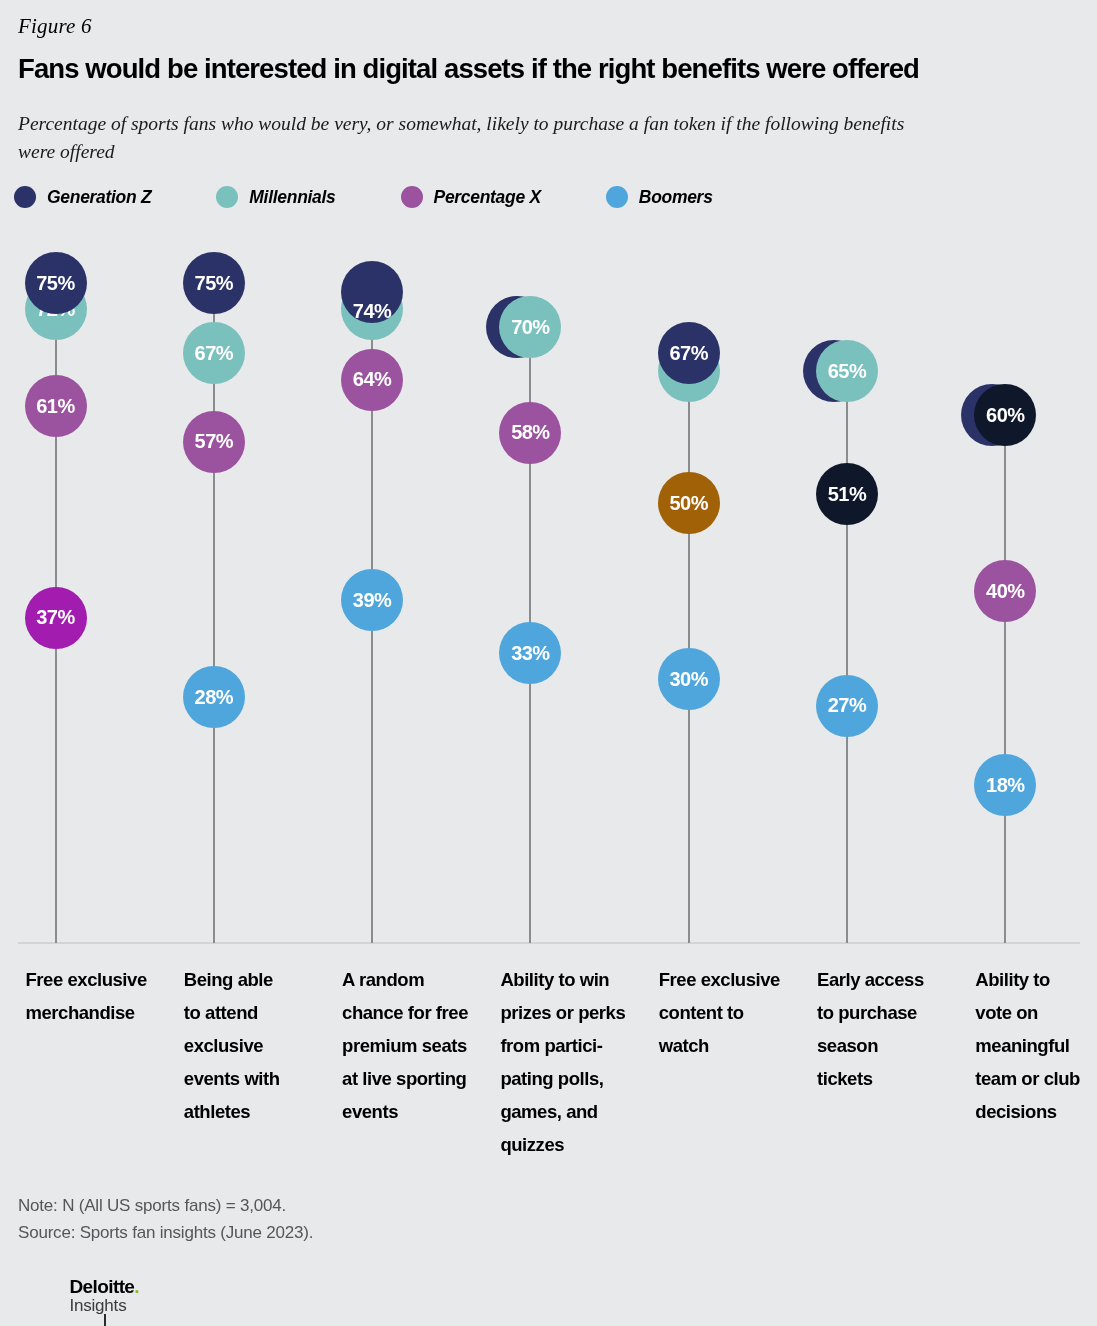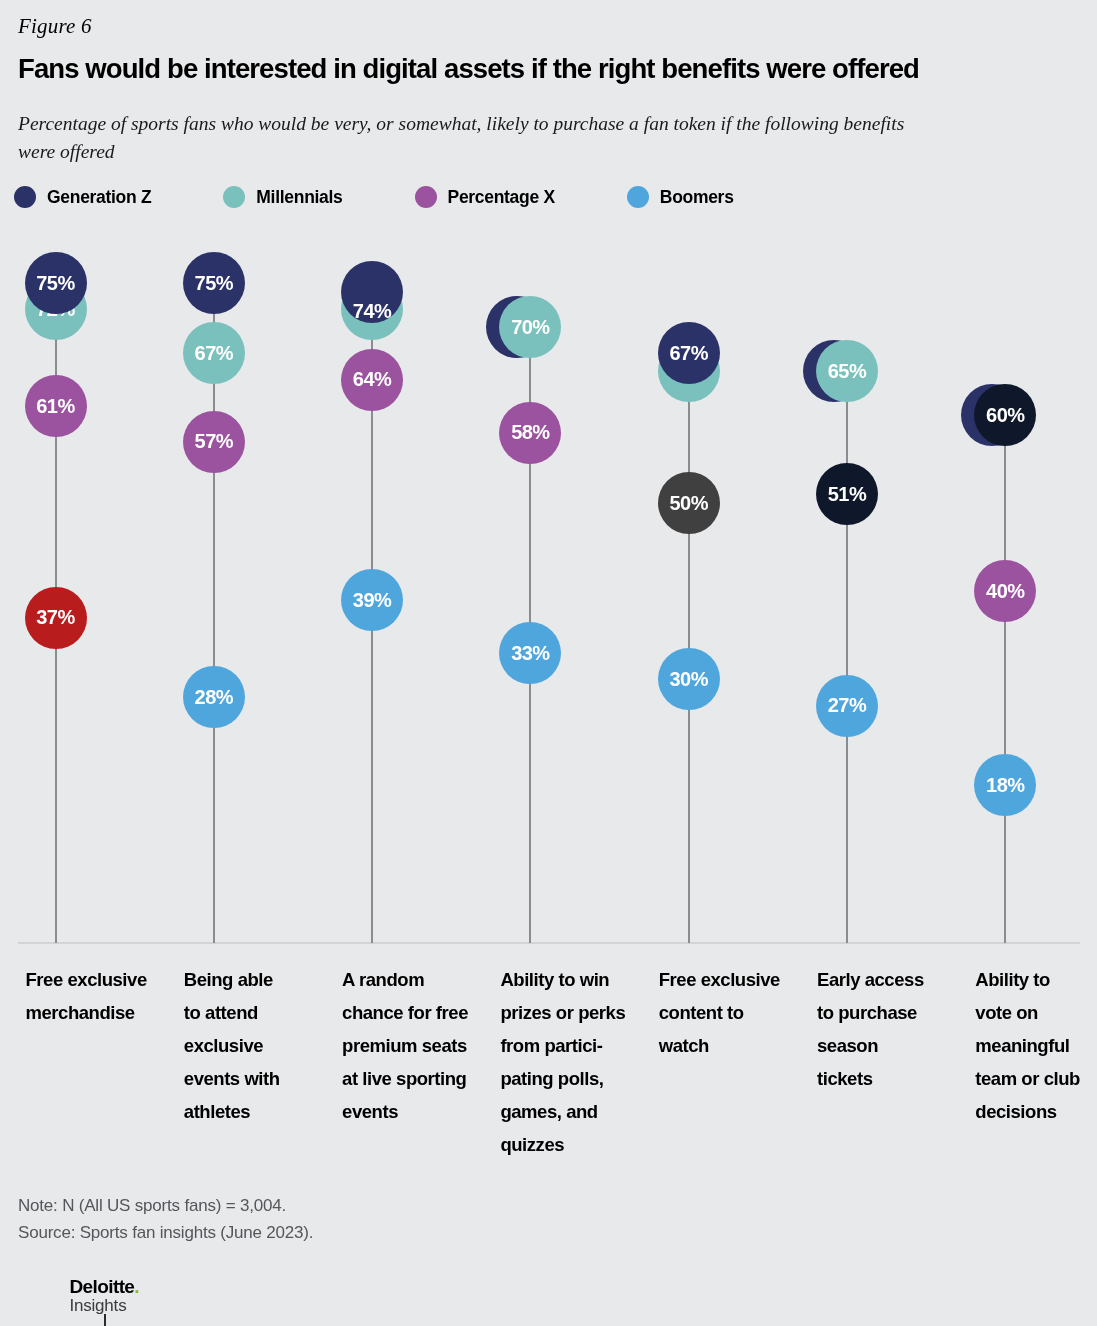--- a/index.html
+++ b/index.html
@@ -56,21 +56,22 @@
     color: #1a1a1a;
   }
 
   
   .legend {
     position: absolute;
     left: 14px;
     top: 186px;
     display: flex;
     align-items: center;
-    gap: 16px;
+    gap: 9px;
+    font-style: italic;
   }
   .legend-item {
     display: flex;
     align-items: center;
     margin-right: 56px;
   }
   .legend-dot {
     width: 22px;
     height: 22px;
     border-radius: 50%;
@@ -218,21 +219,21 @@
 
   <div class="plot" id="plot">
     <div class="baseline"></div>
   <div class="col-line" style="left: 54.5px; top: 283px; height: 660px;"></div>
       <div class="col-line" style="left: 212.8px; top: 283px; height: 660px;"></div>
       <div class="col-line" style="left: 371.1px; top: 291.81px; height: 651.19px;"></div>
       <div class="col-line" style="left: 529.4px; top: 327.05px; height: 615.95px;"></div>
       <div class="col-line" style="left: 687.7px; top: 353.48px; height: 589.52px;"></div>
       <div class="col-line" style="left: 846px; top: 371.1px; height: 571.9px;"></div>
       <div class="col-line" style="left: 1004.3px; top: 415.15px; height: 527.85px;"></div>
-      <div class="bubble" style="width: 62px; height: 62px; left: 24.5px; top: 586.78px; background: #b91c1c; z-index: 7; font-size: 20px; justify-content: center;">
+      <div class="bubble" style="width: 62px; height: 62px; left: 24.5px; top: 586.78px; background: #a21caf; z-index: 7; font-size: 20px; justify-content: center;">
         <span>37%</span>
       </div>
       <div class="bubble" style="width: 62px; height: 62px; left: 24.5px; top: 375.34px; background: rgb(155, 82, 159); z-index: 8; font-size: 20px;">
         <span>61%</span>
       </div>
       <div class="bubble" style="width: 62px; height: 62px; left: 24.5px; top: 278.43px; background: rgb(122, 192, 189); z-index: 9; font-size: 20px;">
         <span>72%</span>
       </div>
       <div class="bubble" style="width: 62px; height: 62px; left: 24.5px; top: 252px; background: rgb(43, 50, 104); z-index: 10; font-size: 20px;">
         <span>75%</span>
@@ -269,21 +270,21 @@
       </div>
       <div class="bubble" style="width: 62px; height: 62px; left: 499.4px; top: 296.05px; background: rgb(122, 192, 189); z-index: 9; font-size: 20px;">
         <span>70%</span>
       </div>
       <div class="bubble" style="width: 62px; height: 62px; left: 486.4px; top: 296.05px; background: rgb(43, 50, 104); z-index: 1; font-size: 20px;">
         <span style="visibility: hidden;">70%</span>
       </div>
       <div class="bubble" style="width: 62px; height: 62px; left: 657.7px; top: 648.45px; background: rgb(79, 166, 221); z-index: 7; font-size: 20px;">
         <span>30%</span>
       </div>
-      <div class="bubble" style="width: 62px; height: 62px; left: 657.7px; top: 472.25px; background: #404040; z-index: 8; font-size: 20px;">
+      <div class="bubble" style="width: 62px; height: 62px; left: 657.7px; top: 472.25px; background: #a16207; z-index: 8; font-size: 20px;">
         <span>50%</span>
       </div>
       <div class="bubble" style="width: 62px; height: 62px; left: 657.7px; top: 340.1px; background: rgb(122, 192, 189); z-index: 9; font-size: 20px;">
         <span>65%</span>
       </div>
       <div class="bubble" style="width: 62px; height: 62px; left: 657.7px; top: 322.48px; background: rgb(43, 50, 104); z-index: 10; font-size: 20px;">
         <span>67%</span>
       </div>
       <div class="bubble" style="width: 62px; height: 62px; left: 816px; top: 674.88px; background: rgb(79, 166, 221); z-index: 7; font-size: 20px;">
         <span>27%</span>

